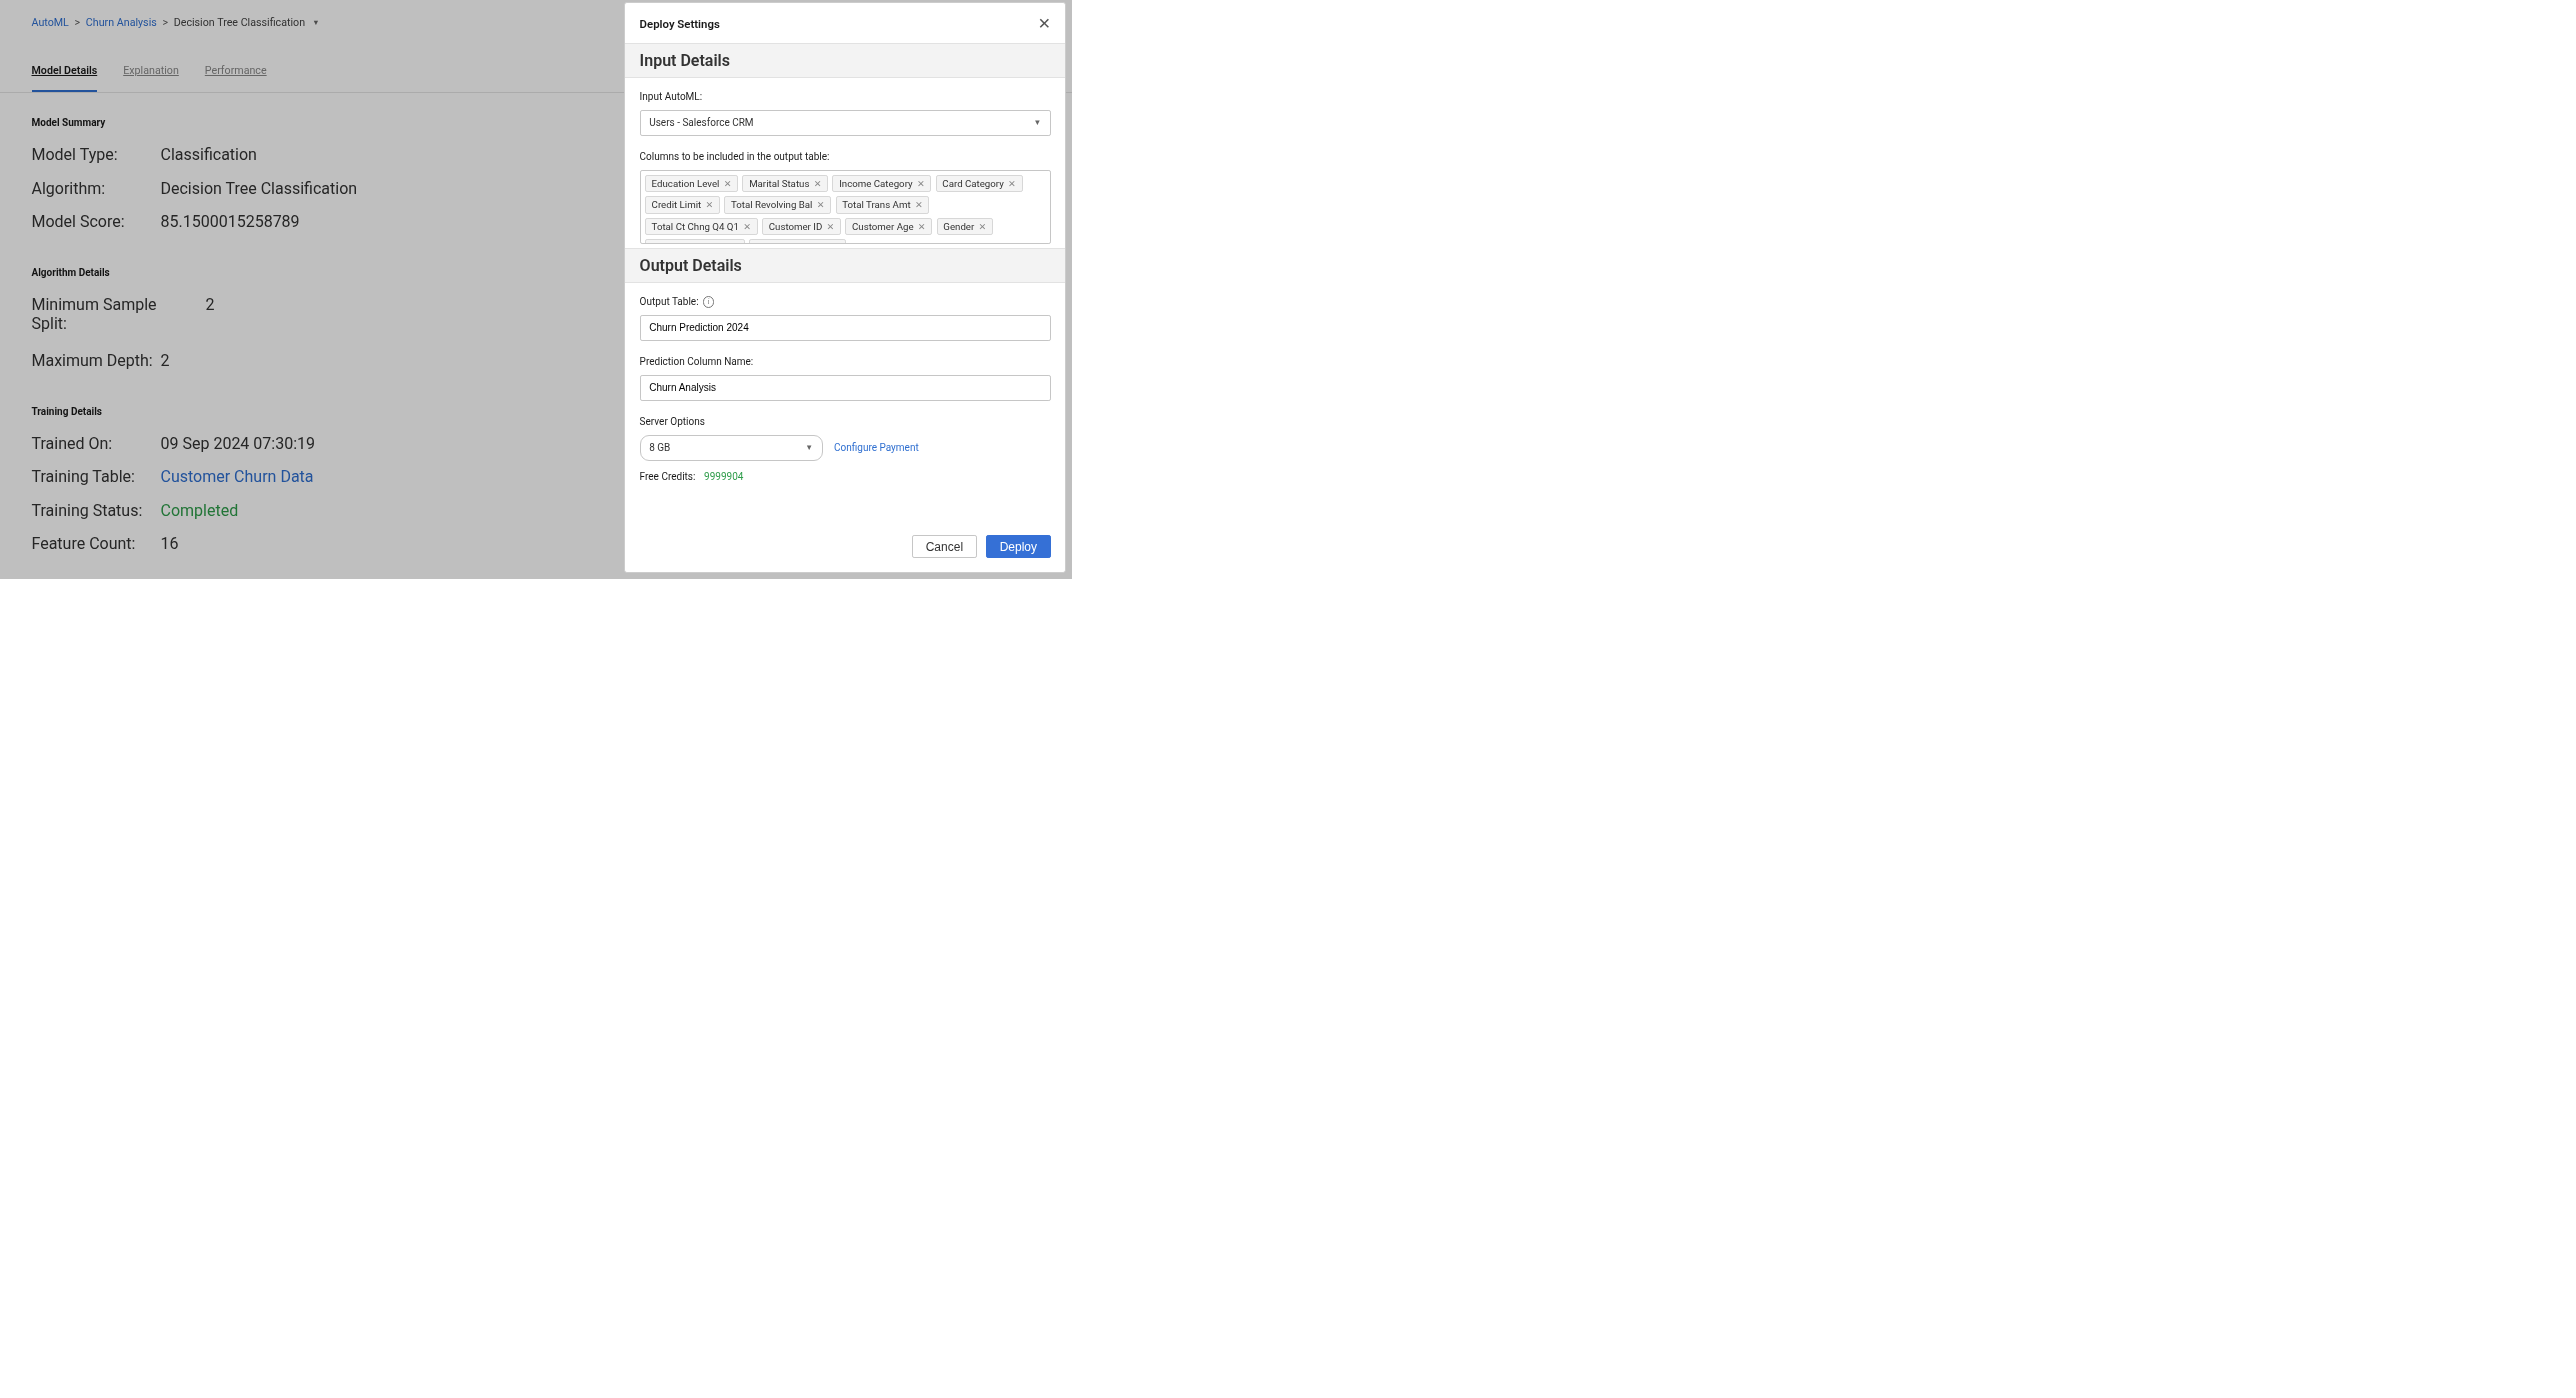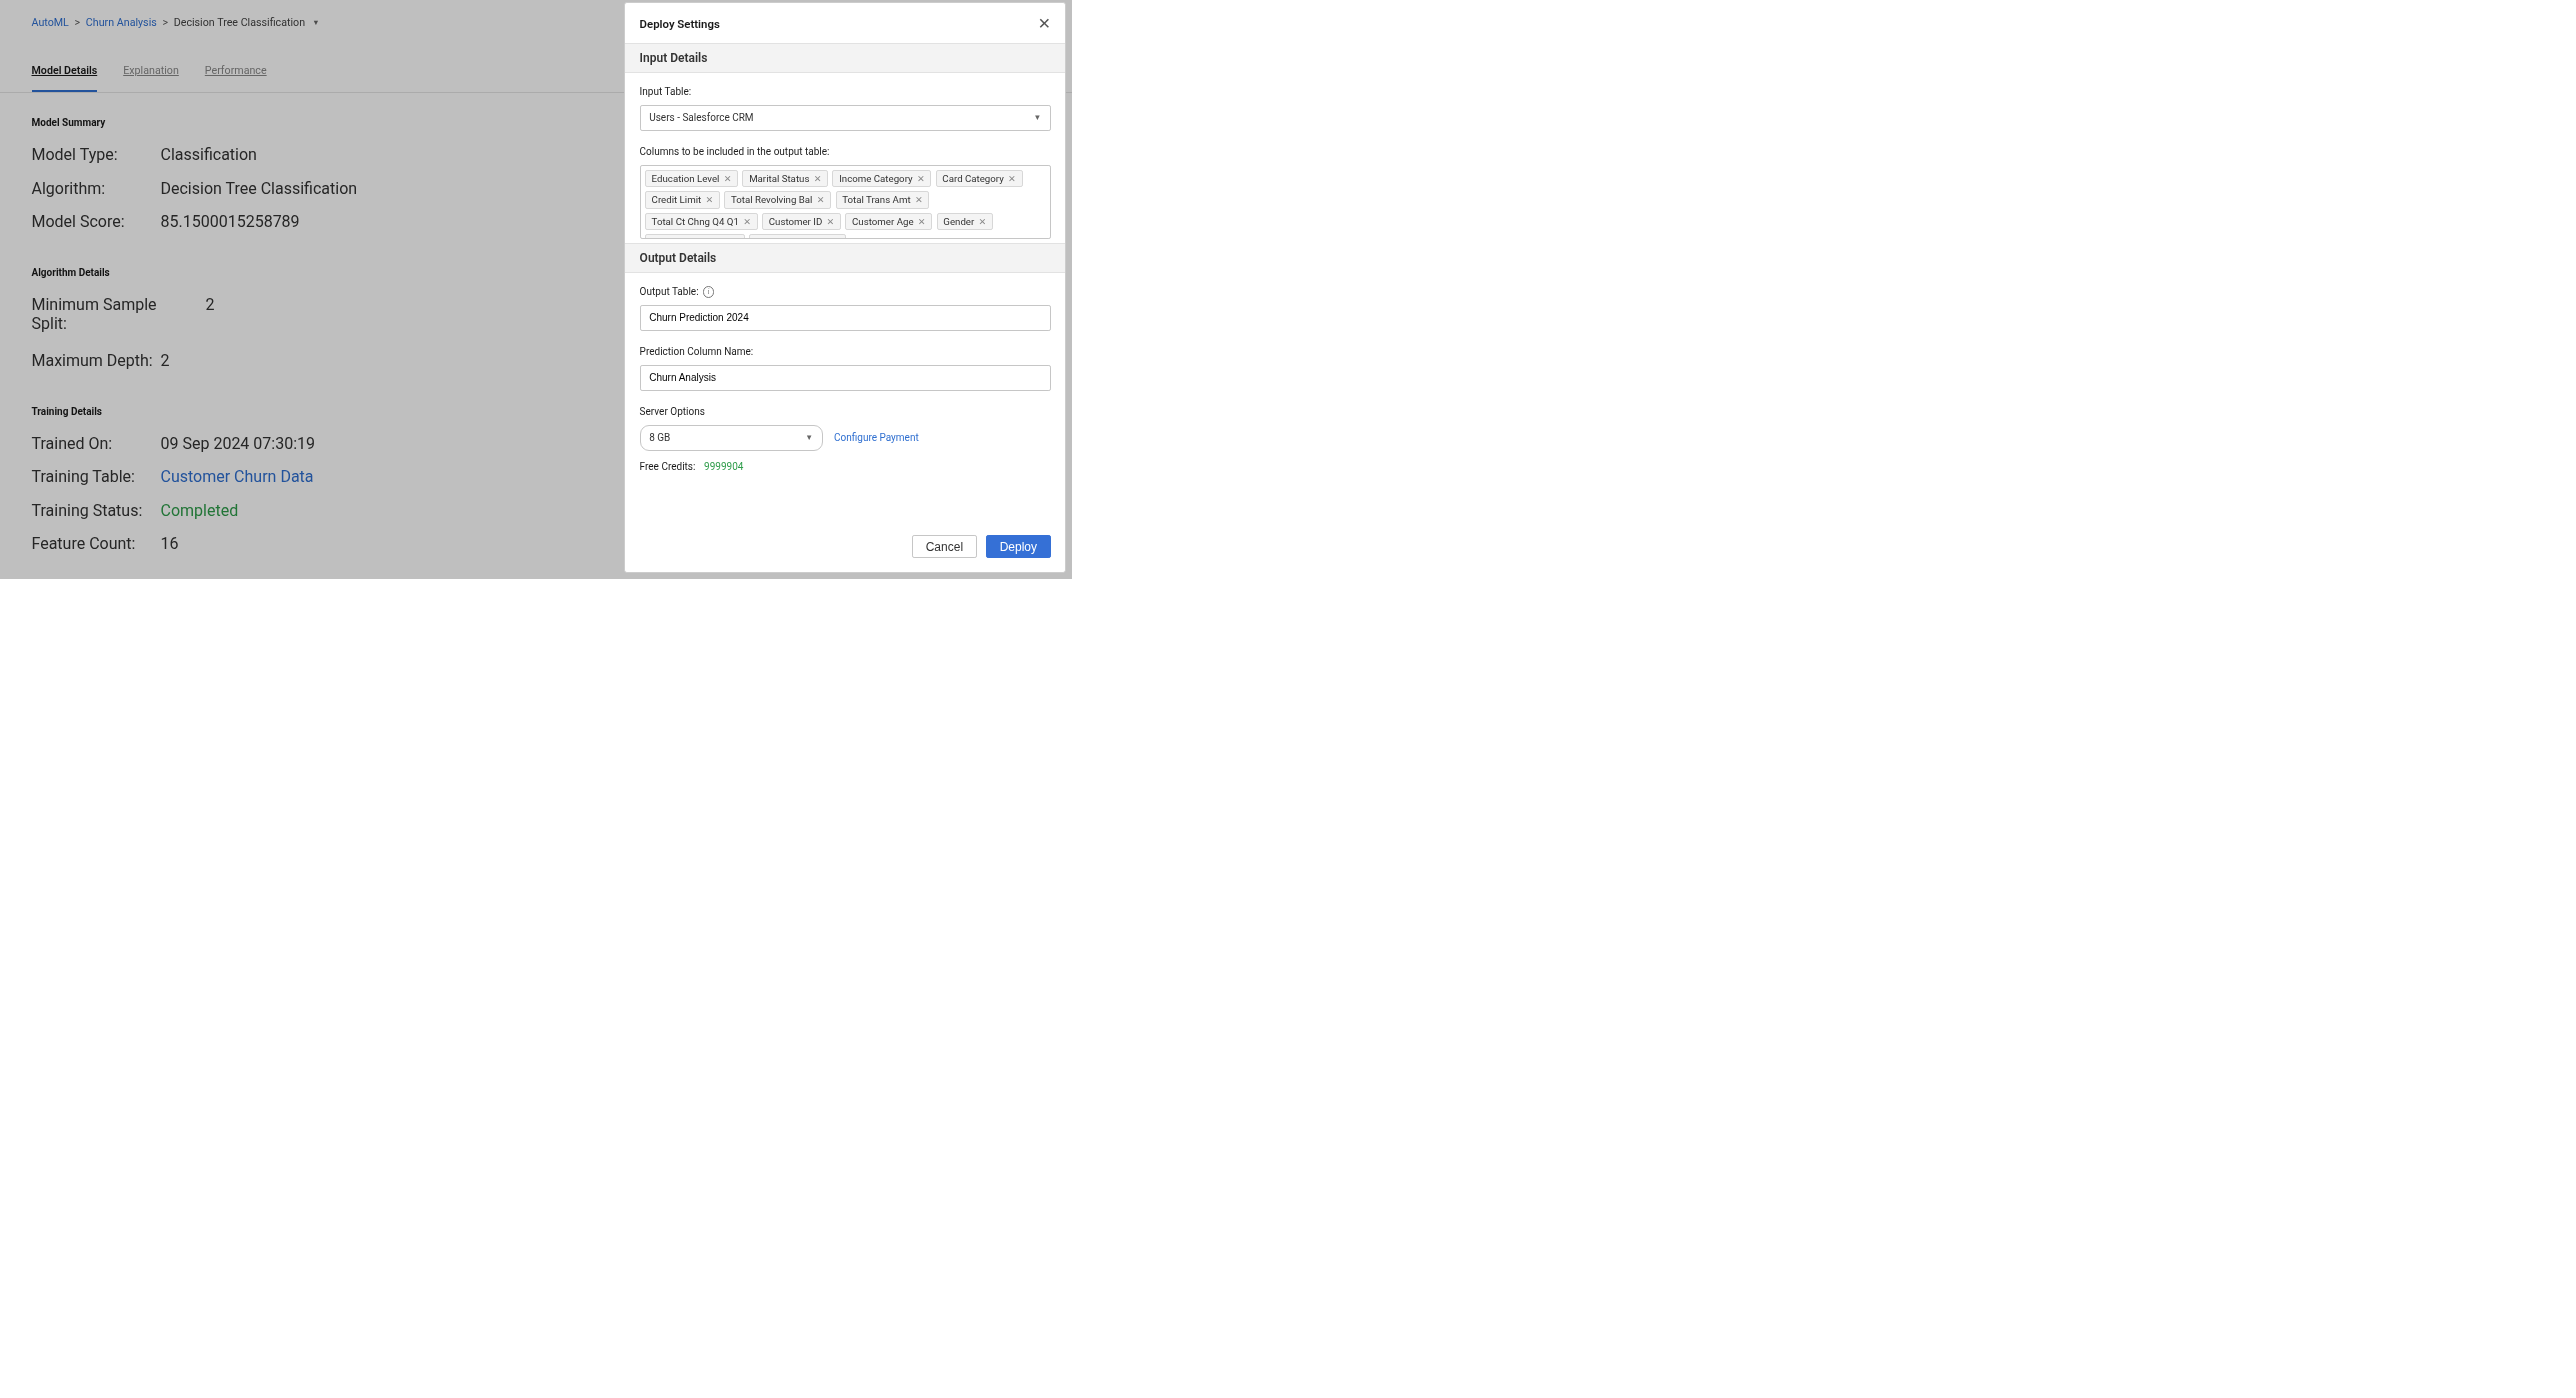--- a/index.html
+++ b/index.html
@@ -104,21 +104,21 @@
   color: #555;
   cursor: pointer;
   background: none;
   border: none;
 }
 
 .section-band {
   background: #f3f3f3;
   padding: 7.2px 14.3px;
   font-weight: 600;
-  font-size: 12px;
+  font-size: 16px;
   color: #333;
   border-top: 0.7px solid #e2e2e2;
   border-bottom: 0.7px solid #e2e2e2;
 }
 
 .modal-body {
   padding: 13px 14.3px 4.3px;
 }
 
 .field-label {
@@ -305,21 +305,21 @@
 
 <div class="modal">
   <div class="modal-header">
     <div class="modal-title">Deploy Settings</div>
     <button class="close-btn">✕</button>
   </div>
 
   <div class="section-band">Input Details</div>
 
   <div class="modal-body">
-    <div class="field-label">Input Table:</div>
+    <div class="field-label">Input AutoML:</div>
     <div class="select-wrap">
       <span>Users - Salesforce CRM</span>
       <span class="select-caret">▼</span>
     </div>
 
     <div style="height:15.7px"></div>
     <div class="field-label">Columns to be included in the output table:</div>
     <div class="tags-box" id="tags-box">
         <span class="tag">
           <span>Education Level</span>

